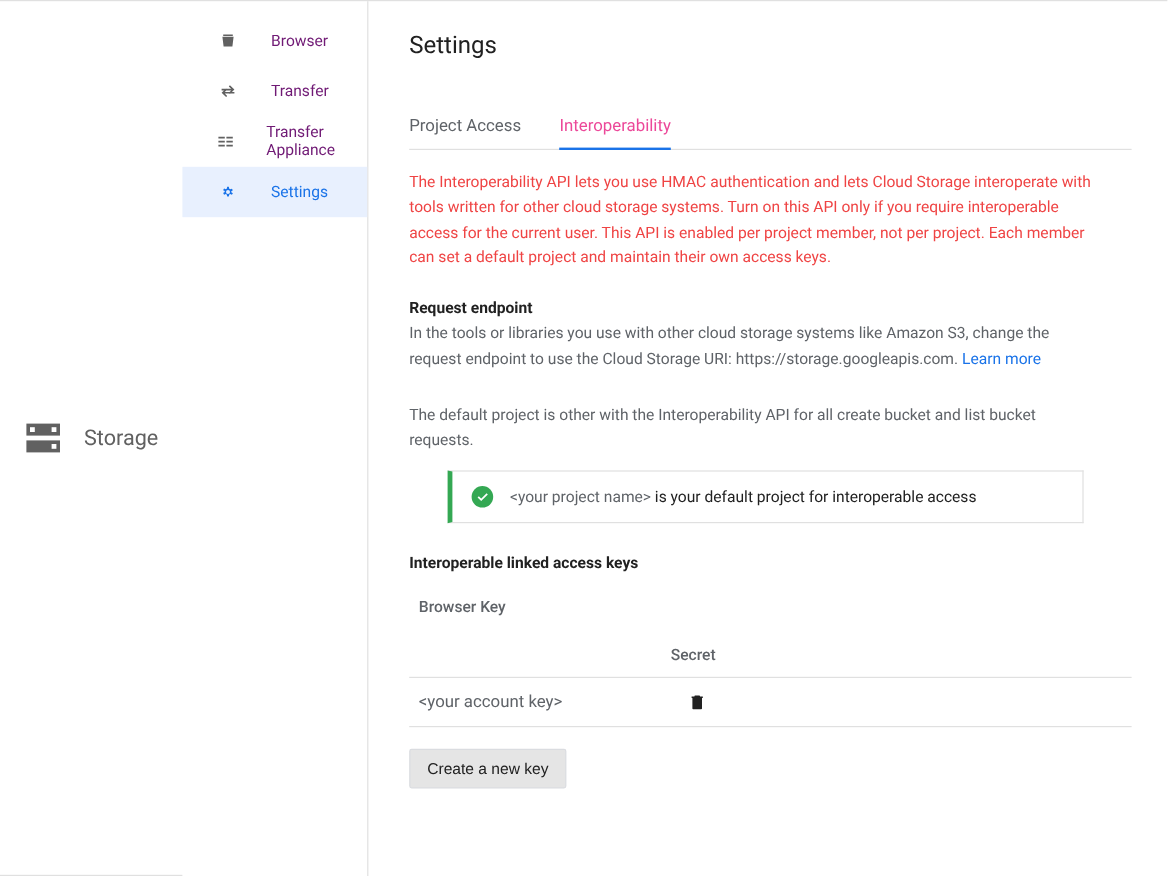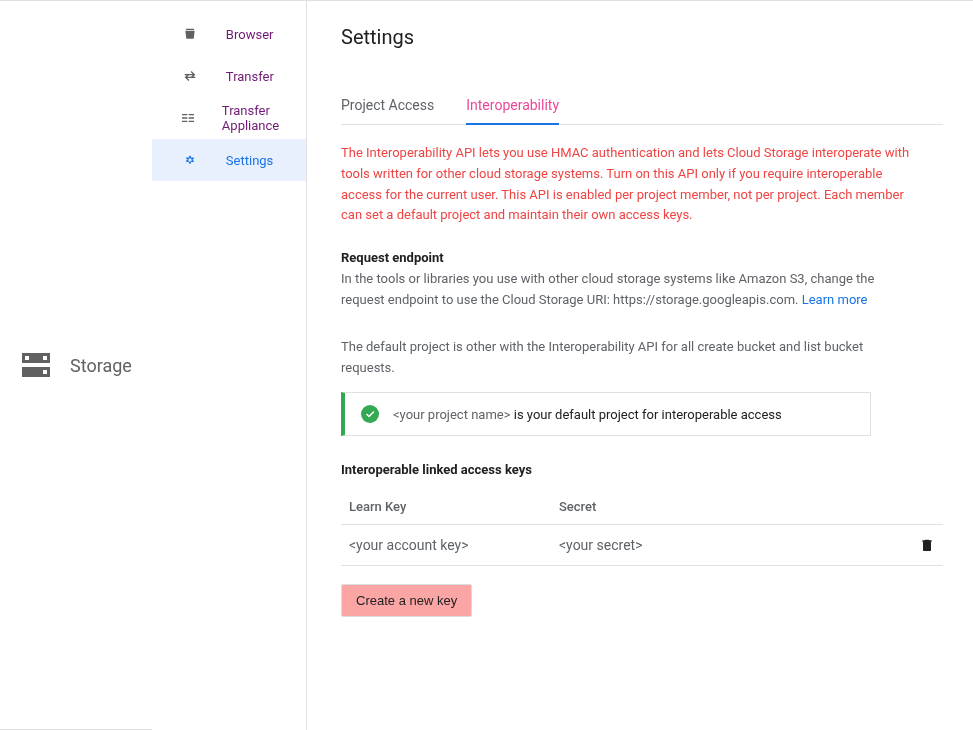--- a/index.html
+++ b/index.html
@@ -20,33 +20,33 @@
 .main { flex: 1; padding: 24px 30px 24px 34px; overflow-y: auto; }
 .page-title { font-size: 20px; font-weight: 400; color: #212121; margin-bottom: 38px; }
 .tabs { display: flex; border-bottom: 1px solid #e0e0e0; margin-bottom: 18px; }
 .tab { padding: 10px 0; margin-right: 32px; font-size: 14px; color: #5f6368; cursor: pointer; border-bottom: 2px solid transparent; margin-bottom: -1px; text-align: right; }
 .tab.active { color: #ec4899; border-bottom-color: #1a73e8; }
 .desc { font-size: 13px; line-height: 1.6; color: #ef4444; margin-bottom: 24px; max-width: 570px; }
 .section-heading { font-size: 13px; font-weight: 700; color: #212121; margin-bottom: 4px; }
 .section-text { font-size: 13px; line-height: 1.6; color: #5f6368; max-width: 570px; }
 .section-block { margin-bottom: 26px; }
 .link { color: #1a73e8; text-decoration: none; cursor: pointer; }
-.banner { display: flex; align-items: center; border: 1px solid #e0e0e0; border-left: 4px solid #34a853; padding: 12px 16px; margin-top: 14px; max-width: 530px; }
+.banner { display: flex; align-items: center; border: 1px solid #e0e0e0; border-left: 4px solid #34a853; padding: 12px 16px; margin-top: 14px; max-width: 530px; margin-left: 32px; }
 .banner .check-icon { width: 18px; height: 18px; border-radius: 50%; background: #34a853; display: flex; align-items: center; justify-content: center; margin-right: 14px; flex-shrink: 0; }
 .banner .check-icon svg { width: 12px; height: 12px; }
 .banner-text { font-size: 13px; color: #212121; }
 .banner-text .placeholder { color: #5f6368; }
 .table { margin-top: 12px; }
 .table-header { display: flex; border-bottom: 1px solid #e0e0e0; padding: 10px 8px; font-size: 13px; color: #5f6368; font-weight: 500; }
 .table-row { display: flex; align-items: center; border-bottom: 1px solid #e0e0e0; padding: 12px 8px; font-size: 14px; color: #5f6368; }
 .col-key { width: 210px; }
-.col-secret { flex: 1; }
+.col-secret { flex: 1; margin-top: 40px; }
 .col-action { width: 30px; display: flex; justify-content: flex-end; }
 .trash { cursor: pointer; color: #212121; }
-.btn { display: inline-block; border: 1px solid #dadce0; background: #fca5a5; padding: 8px 14px; font-size: 13px; color: #212121; cursor: pointer; border-radius: 2px; margin-top: 18px; }
+.btn { display: inline-block; border: 1px solid #dadce0; background: #e5e5e5; padding: 8px 14px; font-size: 13px; color: #212121; cursor: pointer; border-radius: 2px; margin-top: 18px; }
 svg { display: block; }
 </style>
 </head>
 <body>
 
 <div class="app">
   <aside class="sidebar">
     <div class="sidebar-header">
       <div class="product-icon">
         <div class="bar top"></div>
@@ -119,27 +119,26 @@
           <span class="placeholder">&lt;your project name&gt;</span><span> is your default project for interoperable access</span>
         </span>
       </div>
     </div>
 
     <div class="section-block">
       <div class="section-heading">Interoperable linked access keys</div>
 
       <div class="table">
         <div class="table-header">
-          <div class="col-key">Learn Key</div>
+          <div class="col-key">Browser Key</div>
           <div class="col-secret">Secret</div>
           <div class="col-action"></div>
         </div>
         <div class="table-row">
           <div class="col-key">&lt;your account key&gt;</div>
-          <div class="col-secret">&lt;your secret&gt;</div>
           <div class="col-action">
             <span class="trash">
               <svg viewBox="0 0 24 24" width="16" height="16" fill="currentColor">
                   <path d="M6 7h12v13a1 1 0 01-1 1H7a1 1 0 01-1-1V7zm3-3h6l1 2H8l1-2zM5 5h14v2H5V5z"></path>
                 </svg>
             </span>
           </div>
         </div>
       </div>
 

